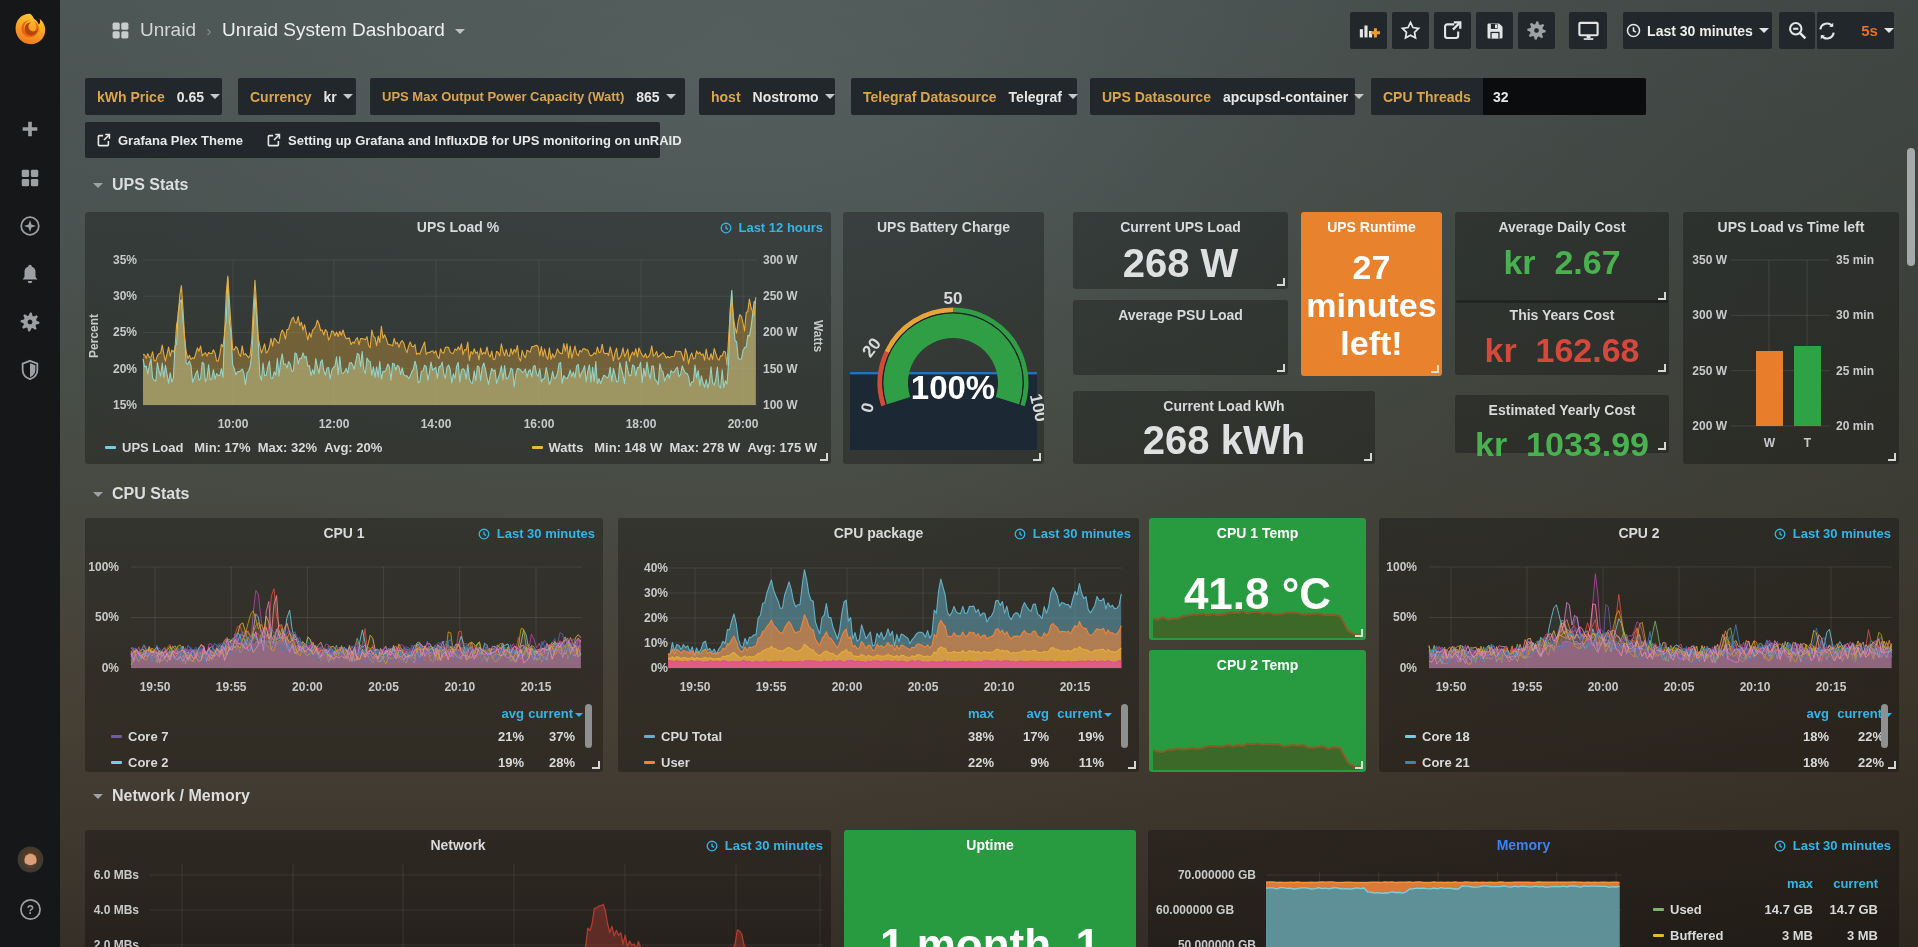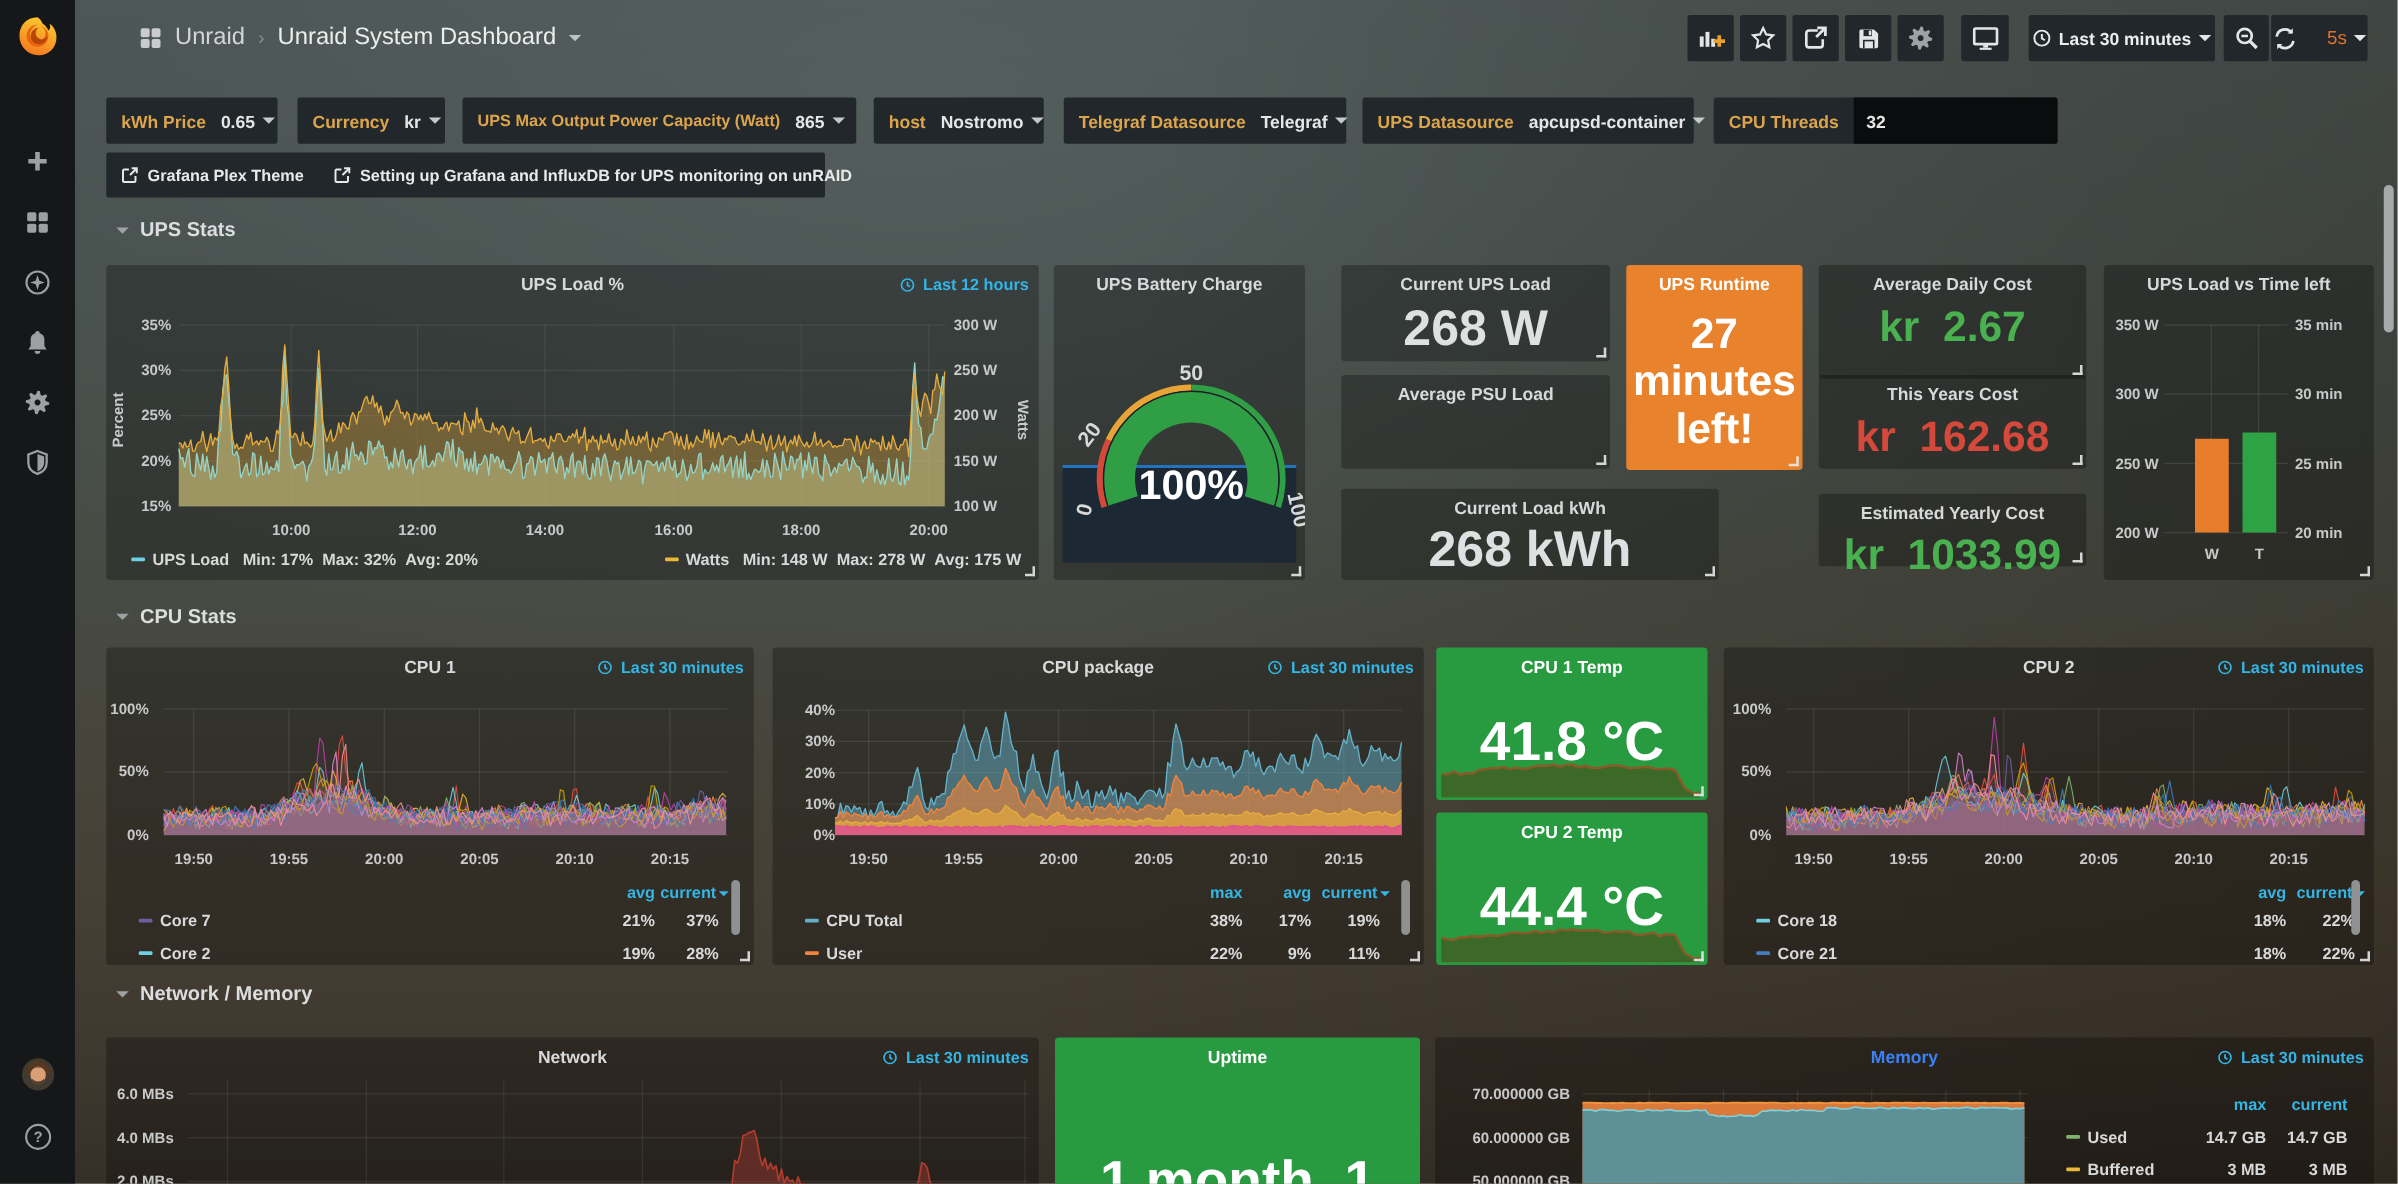--- a/index.html
+++ b/index.html
@@ -137,21 +137,21 @@
       <path d="M7 10 H13" stroke="#e4e5e6" stroke-width="2.4"></path>
       <path d="M15 15 L21 21" stroke="#e4e5e6" stroke-width="3"></path>
     </svg>
   </div>
 <div class="btn" style="left:1817px;width:77px">
     <svg width="20" height="20" viewBox="0 0 24 24">
       <path d="M4 10 a8 8 0 0 1 14.5-3.5 M20 14 a8 8 0 0 1 -14.5 3.5" fill="none" stroke="#e4e5e6" stroke-width="2.6"></path>
       <path d="M19.5 2 v5 h-5 Z" fill="#e4e5e6"></path>
       <path d="M4.5 22 v-5 h5 Z" fill="#e4e5e6"></path>
     </svg>
-    <span style="font-size:15px;font-weight:normal;color:#e2722c;margin-left:24px">5s</span>
+    <span style="font-size:15px;font-weight:bold;color:#e2722c;margin-left:24px">5s</span>
     <span class="caret" style="border-top-color:#e4e5e6"></span>
   </div>
 <div class="vbox" style="left:85px;top:78px;width:137px">
     <span class="vlab">kWh Price</span>
     <span class="vval">0.65</span>
     <span class="caret"></span>
   </div>
 <div class="vbox" style="left:238px;top:78px;width:118px">
     <span class="vlab">Currency</span>
     <span class="vval">kr</span>
@@ -425,21 +425,20 @@
 <div class="panel corner" style="left:1149px;top:518px;width:217px;height:122px;background:#289b41">
     <div class="ptitle" style="top:7px;color:#ffffff;font-size:14px">CPU 1 Temp</div>
     <div class="bigv" style="top:51px;font-size:44px;color:#fff">41.8 °C</div>
     <svg class="abs" style="left:0;bottom:2px" width="217" height="40" viewBox="0 0 217 40">
       <polygon points="4.0,40.0 4.0,21.1 9.0,21.5 14.0,19.1 19.0,21.6 24.0,20.6 29.0,20.7 34.0,18.0 39.0,17.4 44.0,16.5 49.0,16.5 54.0,15.7 59.0,17.3 64.0,16.0 69.0,17.1 74.0,16.6 79.0,15.1 84.0,14.4 89.0,14.7 94.0,13.6 99.0,15.4 104.0,13.9 109.0,13.8 114.0,16.0 119.0,14.6 124.0,16.2 129.0,16.4 134.0,15.6 139.0,14.5 144.0,14.4 149.0,14.9 154.0,16.6 159.0,16.3 164.0,15.9 169.0,15.4 174.0,16.8 179.0,17.3 184.0,16.7 191.0,18.0 199.0,32.8 207.0,37.2 211.0,36.0 211.0,40.0" fill="#4a4715" fill-opacity="0.6"></polygon>
       <polyline points="4.0,21.1 9.0,21.5 14.0,19.1 19.0,21.6 24.0,20.6 29.0,20.7 34.0,18.0 39.0,17.4 44.0,16.5 49.0,16.5 54.0,15.7 59.0,17.3 64.0,16.0 69.0,17.1 74.0,16.6 79.0,15.1 84.0,14.4 89.0,14.7 94.0,13.6 99.0,15.4 104.0,13.9 109.0,13.8 114.0,16.0 119.0,14.6 124.0,16.2 129.0,16.4 134.0,15.6 139.0,14.5 144.0,14.4 149.0,14.9 154.0,16.6 159.0,16.3 164.0,15.9 169.0,15.4 174.0,16.8 179.0,17.3 184.0,16.7 191.0,18.0 199.0,32.8 207.0,37.2 211.0,36.0" fill="none" stroke="#8a5a28" stroke-width="2" stroke-opacity="1.0" stroke-linejoin="round"></polyline>
     </svg>
   </div>
 <div class="panel corner" style="left:1149px;top:650px;width:217px;height:122px;background:#289b41">
     <div class="ptitle" style="top:7px;color:#ffffff;font-size:14px">CPU 2 Temp</div>
-    <div class="bigv" style="top:51px;font-size:44px;color:#fff">44.4 °C</div>
     <svg class="abs" style="left:0;bottom:2px" width="217" height="40" viewBox="0 0 217 40">
       <polygon points="4.0,40.0 4.0,20.3 9.0,21.4 14.0,22.1 19.0,19.7 24.0,19.8 29.0,18.8 34.0,19.4 39.0,18.8 44.0,18.2 49.0,18.9 54.0,17.7 59.0,16.3 64.0,16.0 69.0,16.5 74.0,16.4 79.0,14.8 84.0,16.3 89.0,15.0 94.0,15.9 99.0,13.7 104.0,14.3 109.0,13.4 114.0,14.6 119.0,14.1 124.0,14.4 129.0,14.1 134.0,16.2 139.0,15.7 144.0,15.0 149.0,15.7 154.0,15.0 159.0,17.6 164.0,17.8 169.0,17.1 174.0,16.2 179.0,19.0 184.0,17.2 191.0,18.0 199.0,32.8 207.0,37.2 211.0,36.0 211.0,40.0" fill="#4a4715" fill-opacity="0.6"></polygon>
       <polyline points="4.0,20.3 9.0,21.4 14.0,22.1 19.0,19.7 24.0,19.8 29.0,18.8 34.0,19.4 39.0,18.8 44.0,18.2 49.0,18.9 54.0,17.7 59.0,16.3 64.0,16.0 69.0,16.5 74.0,16.4 79.0,14.8 84.0,16.3 89.0,15.0 94.0,15.9 99.0,13.7 104.0,14.3 109.0,13.4 114.0,14.6 119.0,14.1 124.0,14.4 129.0,14.1 134.0,16.2 139.0,15.7 144.0,15.0 149.0,15.7 154.0,15.0 159.0,17.6 164.0,17.8 169.0,17.1 174.0,16.2 179.0,19.0 184.0,17.2 191.0,18.0 199.0,32.8 207.0,37.2 211.0,36.0" fill="none" stroke="#8a5a28" stroke-width="2" stroke-opacity="1.0" stroke-linejoin="round"></polyline>
     </svg>
   </div>
 <div class="panel corner" style="left:1379px;top:518px;width:520px;height:254px">
     <div class="ptitle" style="top:7px;color:#d8d9da;font-size:14px">CPU 2</div>
     <div class="time" style="right:8px"><svg width="12" height="12" viewBox="0 0 16 16">
         <circle cx="8" cy="8" r="6.4" fill="none" stroke="#33b5e5" stroke-width="1.8"></circle>
         <path d="M8 4.5 V8.2 L10.6 9.8" fill="none" stroke="#33b5e5" stroke-width="1.8"></path>
@@ -543,21 +542,21 @@
       <line x1="290.1" y1="41.5" x2="290.1" y2="117" stroke="#ffffff" stroke-opacity="0.09"></line>
       <line x1="349.4" y1="41.5" x2="349.4" y2="117" stroke="#ffffff" stroke-opacity="0.09"></line>
       <line x1="408.7" y1="41.5" x2="408.7" y2="117" stroke="#ffffff" stroke-opacity="0.09"></line>
       <line x1="468.1" y1="41.5" x2="468.1" y2="117" stroke="#ffffff" stroke-opacity="0.09"></line>
       <polygon points="118.0,117.0 118.0,52.2 121.5,52.1 125.0,52.1 128.5,52.4 132.0,52.3 135.5,52.5 139.0,52.5 142.5,52.3 146.0,52.5 149.5,52.1 153.0,52.5 156.5,52.5 160.0,52.5 163.5,52.2 167.0,52.5 170.5,52.2 174.0,52.1 177.5,52.3 181.0,52.1 184.5,52.1 188.0,52.4 191.5,52.5 195.0,52.6 198.5,52.3 202.0,52.3 205.5,52.4 209.0,52.4 212.5,52.4 216.0,52.6 219.5,52.6 223.0,52.2 226.5,52.2 230.0,52.3 233.5,52.6 237.0,52.1 240.5,52.2 244.0,52.1 247.5,52.4 251.0,52.2 254.5,52.2 258.0,52.2 261.5,52.1 265.0,52.4 268.5,52.1 272.0,52.1 275.5,52.4 279.0,52.5 282.5,52.5 286.0,52.1 289.5,52.6 293.0,52.3 296.5,52.5 300.0,52.2 303.5,52.4 307.0,52.1 310.5,52.4 314.0,52.5 317.5,52.1 321.0,52.2 324.5,52.4 328.0,52.2 331.5,52.4 335.0,52.2 338.5,52.4 342.0,52.2 345.5,52.5 349.0,52.5 352.5,52.1 356.0,52.3 359.5,52.4 363.0,52.5 366.5,52.2 370.0,52.2 373.5,52.3 377.0,52.2 380.5,52.2 384.0,52.4 387.5,52.3 391.0,52.1 394.5,52.3 398.0,52.3 401.5,52.3 405.0,52.2 408.5,52.2 412.0,52.3 415.5,52.2 419.0,52.2 422.5,52.3 426.0,52.1 429.5,52.3 433.0,52.2 436.5,52.4 440.0,52.2 443.5,52.5 447.0,52.3 450.5,52.4 454.0,52.2 457.5,52.2 461.0,52.5 464.5,52.3 468.0,52.3 471.5,52.6 471.5,117.0" fill="#ef843c" fill-opacity="0.9"></polygon>
       <polyline points="118.0,52.2 121.5,52.1 125.0,52.1 128.5,52.4 132.0,52.3 135.5,52.5 139.0,52.5 142.5,52.3 146.0,52.5 149.5,52.1 153.0,52.5 156.5,52.5 160.0,52.5 163.5,52.2 167.0,52.5 170.5,52.2 174.0,52.1 177.5,52.3 181.0,52.1 184.5,52.1 188.0,52.4 191.5,52.5 195.0,52.6 198.5,52.3 202.0,52.3 205.5,52.4 209.0,52.4 212.5,52.4 216.0,52.6 219.5,52.6 223.0,52.2 226.5,52.2 230.0,52.3 233.5,52.6 237.0,52.1 240.5,52.2 244.0,52.1 247.5,52.4 251.0,52.2 254.5,52.2 258.0,52.2 261.5,52.1 265.0,52.4 268.5,52.1 272.0,52.1 275.5,52.4 279.0,52.5 282.5,52.5 286.0,52.1 289.5,52.6 293.0,52.3 296.5,52.5 300.0,52.2 303.5,52.4 307.0,52.1 310.5,52.4 314.0,52.5 317.5,52.1 321.0,52.2 324.5,52.4 328.0,52.2 331.5,52.4 335.0,52.2 338.5,52.4 342.0,52.2 345.5,52.5 349.0,52.5 352.5,52.1 356.0,52.3 359.5,52.4 363.0,52.5 366.5,52.2 370.0,52.2 373.5,52.3 377.0,52.2 380.5,52.2 384.0,52.4 387.5,52.3 391.0,52.1 394.5,52.3 398.0,52.3 401.5,52.3 405.0,52.2 408.5,52.2 412.0,52.3 415.5,52.2 419.0,52.2 422.5,52.3 426.0,52.1 429.5,52.3 433.0,52.2 436.5,52.4 440.0,52.2 443.5,52.5 447.0,52.3 450.5,52.4 454.0,52.2 457.5,52.2 461.0,52.5 464.5,52.3 468.0,52.3 471.5,52.6" fill="none" stroke="#f2933c" stroke-width="1.5" stroke-opacity="1.0" stroke-linejoin="round"></polyline>
       <polygon points="118.0,117.0 118.0,58.1 121.5,57.8 125.0,57.9 128.5,59.0 132.0,57.6 135.5,57.7 139.0,58.3 142.5,58.2 146.0,59.0 149.5,58.6 153.0,57.9 156.5,57.8 160.0,58.1 163.5,59.1 167.0,58.7 170.5,57.6 174.0,58.6 177.5,58.2 181.0,58.8 184.5,58.0 188.0,57.7 191.5,58.5 195.0,58.8 198.5,58.6 202.0,59.1 205.5,58.5 209.0,57.8 212.5,58.6 216.0,58.0 219.5,61.8 223.0,62.1 226.5,63.2 230.0,62.7 233.5,63.3 237.0,63.0 240.5,63.0 244.0,61.8 247.5,62.7 251.0,62.5 254.5,63.1 258.0,62.0 261.5,59.0 265.0,58.9 268.5,58.1 272.0,58.5 275.5,58.2 279.0,58.6 282.5,58.9 286.0,58.0 289.5,58.8 293.0,57.6 296.5,58.4 300.0,58.2 303.5,58.4 307.0,59.0 310.5,59.0 314.0,56.0 317.5,56.2 321.0,56.3 324.5,57.2 328.0,57.1 331.5,56.9 335.0,55.8 338.5,55.8 342.0,56.6 345.5,56.6 349.0,56.7 352.5,56.7 356.0,55.8 359.5,56.6 363.0,57.2 366.5,56.1 370.0,56.8 373.5,56.1 377.0,56.3 380.5,56.8 384.0,56.9 387.5,56.1 391.0,56.9 394.5,56.3 398.0,57.3 401.5,56.9 405.0,56.6 408.5,56.3 412.0,56.8 415.5,56.2 419.0,56.8 422.5,56.0 426.0,55.8 429.5,56.5 433.0,57.1 436.5,55.9 440.0,56.3 443.5,56.2 447.0,56.1 450.5,56.3 454.0,56.4 457.5,56.3 461.0,57.3 464.5,56.6 468.0,57.0 471.5,56.3 471.5,117.0" fill="#54919f" fill-opacity="0.92"></polygon>
       <polyline points="118.0,58.1 121.5,57.8 125.0,57.9 128.5,59.0 132.0,57.6 135.5,57.7 139.0,58.3 142.5,58.2 146.0,59.0 149.5,58.6 153.0,57.9 156.5,57.8 160.0,58.1 163.5,59.1 167.0,58.7 170.5,57.6 174.0,58.6 177.5,58.2 181.0,58.8 184.5,58.0 188.0,57.7 191.5,58.5 195.0,58.8 198.5,58.6 202.0,59.1 205.5,58.5 209.0,57.8 212.5,58.6 216.0,58.0 219.5,61.8 223.0,62.1 226.5,63.2 230.0,62.7 233.5,63.3 237.0,63.0 240.5,63.0 244.0,61.8 247.5,62.7 251.0,62.5 254.5,63.1 258.0,62.0 261.5,59.0 265.0,58.9 268.5,58.1 272.0,58.5 275.5,58.2 279.0,58.6 282.5,58.9 286.0,58.0 289.5,58.8 293.0,57.6 296.5,58.4 300.0,58.2 303.5,58.4 307.0,59.0 310.5,59.0 314.0,56.0 317.5,56.2 321.0,56.3 324.5,57.2 328.0,57.1 331.5,56.9 335.0,55.8 338.5,55.8 342.0,56.6 345.5,56.6 349.0,56.7 352.5,56.7 356.0,55.8 359.5,56.6 363.0,57.2 366.5,56.1 370.0,56.8 373.5,56.1 377.0,56.3 380.5,56.8 384.0,56.9 387.5,56.1 391.0,56.9 394.5,56.3 398.0,57.3 401.5,56.9 405.0,56.6 408.5,56.3 412.0,56.8 415.5,56.2 419.0,56.8 422.5,56.0 426.0,55.8 429.5,56.5 433.0,57.1 436.5,55.9 440.0,56.3 443.5,56.2 447.0,56.1 450.5,56.3 454.0,56.4 457.5,56.3 461.0,57.3 464.5,56.6 468.0,57.0 471.5,56.3" fill="none" stroke="#7fd0dc" stroke-width="1.3" stroke-opacity="1.0" stroke-linejoin="round"></polyline>
     </svg>
     <div class="axis" style="left:8px;top:38px;width:100px;text-align:right">70.000000 GB</div>
-    <div class="axis" style="left:8px;top:73px;width:100px;text-align:right">60.000000 GB</div>
+    <div class="axis" style="left:8px;top:73px;width:100px;">60.000000 GB</div>
     <div class="axis" style="left:8px;top:108px;width:100px;text-align:right">50.000000 GB</div>
     <div class="bluehead abs" style="left:600px;top:46px;width:65px;text-align:right">max</div>
     <div class="bluehead abs" style="left:660px;top:46px;width:70px;text-align:right">current</div>
     <div class="leg" style="left:505px;top:72px"><span class="sw" style="background:#7eb26d"></span>Used</div>
     <div class="leg abs" style="left:600px;top:72px;width:65px;text-align:right">14.7 GB</div>
     <div class="leg abs" style="left:660px;top:72px;width:70px;text-align:right">14.7 GB</div>
     <div class="leg" style="left:505px;top:98px"><span class="sw" style="background:#eab839"></span>Buffered</div>
     <div class="leg abs" style="left:600px;top:98px;width:65px;text-align:right">3 MB</div>
     <div class="leg abs" style="left:660px;top:98px;width:70px;text-align:right">3 MB</div>
   </div>

